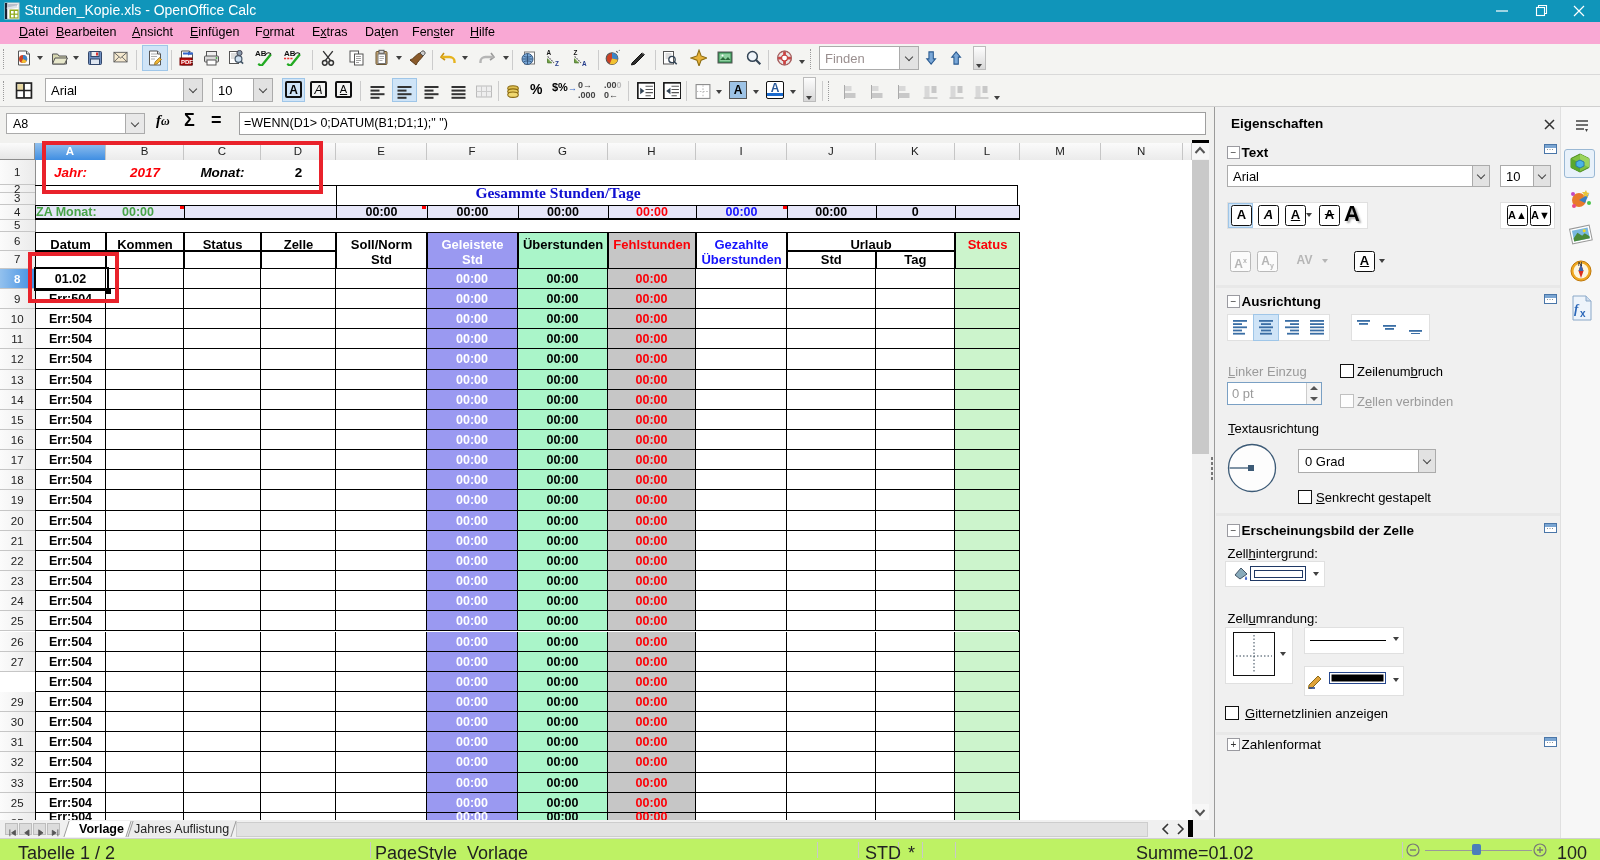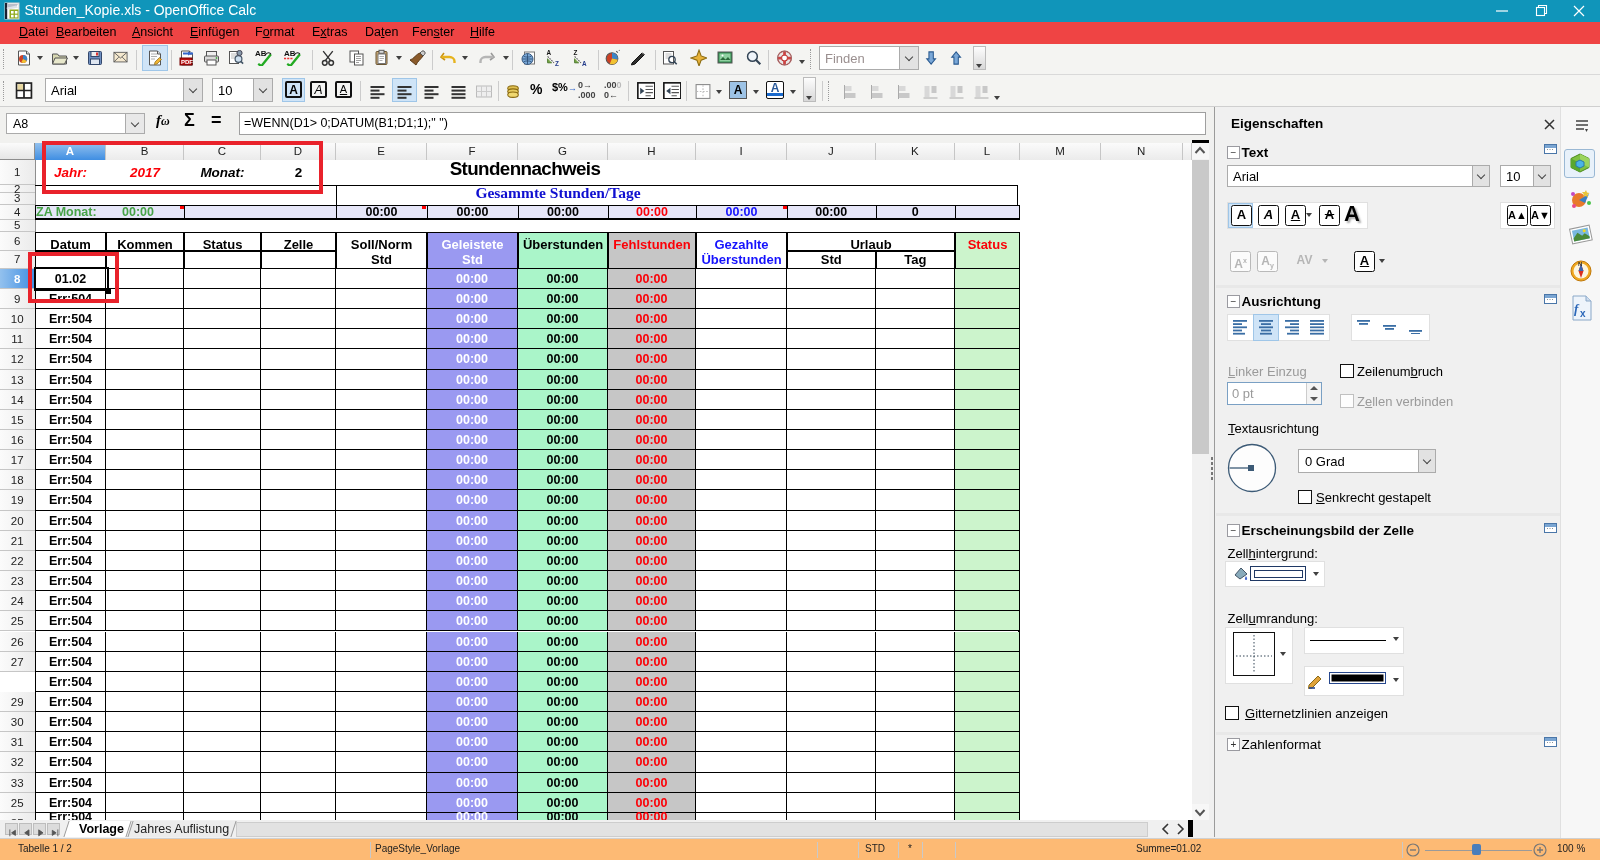--- a/index.html
+++ b/index.html
@@ -41,21 +41,21 @@
         <rect x="10.9" y="12.8" width="2.6" height="2.6" fill="#fff"></rect>
       </svg>
 <span class="abs" style="left:24.5px;top:2px;font-size:14px;">Stunden_Kopie.xls - OpenOffice Calc</span>
 <svg class="abs" style="left:1492px;top:0" width="108" height="22">
         <path d="M4 11h12" stroke="#fff" stroke-width="1.2"></path>
         <rect x="44.5" y="7.5" width="8" height="8" fill="none" stroke="#fff" stroke-width="1.1"></rect>
         <path d="M46.5 7.5v-2h8v8h-2" fill="none" stroke="#fff" stroke-width="1.1"></path>
         <path d="M82 6l10 10M92 6l-10 10" stroke="#fff" stroke-width="1.2"></path>
       </svg>
 </div>
-<div class="abs" style="left:0;top:22px;width:1600px;height:22px;background:#ef4444;font-size:12.5px;color:#000;">
+<div class="abs" style="left:0;top:22px;width:1600px;height:22px;background:#f9a8d4;font-size:12.5px;color:#000;">
 <span class="abs" style="left:19px;top:3px;"><u>D</u>atei</span>
 <span class="abs" style="left:56px;top:3px;"><u>B</u>earbeiten</span>
 <span class="abs" style="left:132px;top:3px;"><u>A</u>nsicht</span>
 <span class="abs" style="left:190px;top:3px;"><u>E</u>infügen</span>
 <span class="abs" style="left:255px;top:3px;">F<u>o</u>rmat</span>
 <span class="abs" style="left:312px;top:3px;">E<u>x</u>tras</span>
 <span class="abs" style="left:365px;top:3px;">Da<u>t</u>en</span>
 <span class="abs" style="left:412px;top:3px;">Fen<u>s</u>ter</span>
 <span class="abs" style="left:470px;top:3px;"><u>H</u>ilfe</span>
 </div>
@@ -419,21 +419,20 @@
 <div class="rowhead abs" style="top:592.25px;height:20.149999999999977px;line-height:20.149999999999977px;text-align:center;">31</div>
 <div class="rowhead abs" style="top:612.4px;height:20.149999999999977px;line-height:20.149999999999977px;text-align:center;">32</div>
 <div class="rowhead abs" style="top:632.55px;height:20.15000000000009px;line-height:20.15000000000009px;text-align:center;">33</div>
 <div class="rowhead abs" style="top:652.7px;height:20.149999999999864px;line-height:20.149999999999864px;text-align:center;">25</div>
 <div class="rowhead abs" style="top:672.8499999999999px;height:20.15000000000009px;line-height:20.15000000000009px;text-align:center;">35</div>
 <div class="abs" style="left:34.5px;top:19.5px;width:1px;height:660px;background:#8e8e8e;"></div>
 <div class="cell abs" style="left:35px;top:19.5px;width:71px;height:25.5px;color:#fb0007;font-size:13.5px;line-height:25.5px;font-style:italic;">Jahr:</div>
 <div class="cell abs" style="left:106px;top:19.5px;width:78px;height:25.5px;color:#fb0007;font-size:13.5px;line-height:25.5px;font-style:italic;">2017</div>
 <div class="cell abs" style="left:184px;top:19.5px;width:77px;height:25.5px;color:#000;font-size:13.5px;line-height:25.5px;font-style:italic;">Monat:</div>
 <div class="cell abs" style="left:261px;top:19.5px;width:75px;height:25.5px;color:#000;font-size:13.5px;line-height:25.5px;">2</div>
-<div class="cell abs" style="left:380px;top:17px;width:290px;height:22px;color:#000;font-size:18.8px;line-height:23px;letter-spacing:-0.6px;">Stundennachweis</div>
 <div class="bline" style="left:35px;top:44.599999999999994px;width:983px;height:1.6px;"></div>
 <div class="abs" style="left:336px;top:44.599999999999994px;width:682px;height:21px;border:1.6px solid #000;border-top:none;"></div>
 <div class="cell abs" style="left:336px;top:42.5px;width:444px;height:19.0px;color:#0f0fd0;font-size:15.5px;line-height:19px;font-family:'Liberation Serif',serif;">Gesammte Stunden/Tage</div>
 <div class="abs" style="left:35px;top:65.4px;width:985px;height:14.900000000000006px;background:#e6e6f8;border:1.2px solid #000;border-bottom:2.2px solid #000;"></div>
 <div class="cell abs" style="left:36px;top:65.4px;width:74px;height:14.900000000000006px;color:#46a246;font-size:12.5px;line-height:14.900000000000006px;text-align:left;font-weight:bold;">ZA Monat:</div>
 <div class="cell abs" style="left:106px;top:65.4px;width:64px;height:14.900000000000006px;color:#46a246;font-size:12.5px;line-height:14.900000000000006px;">00:00</div>
 <div class="abs" style="left:184px;top:65.4px;width:1.4px;height:14.900000000000006px;background:#000;"></div>
 <div class="abs" style="left:336px;top:65.4px;width:1.4px;height:14.900000000000006px;background:#000;"></div>
 <div class="cell abs" style="left:336px;top:65.4px;width:91px;height:14.900000000000006px;color:#000;font-size:12.5px;line-height:14.900000000000006px;">00:00</div>
 <div class="abs" style="left:427px;top:65.4px;width:1.4px;height:14.900000000000006px;background:#000;"></div>
@@ -844,21 +843,21 @@
 <span class="abs" style="left:79px;top:2px;font-weight:bold;font-size:12.5px;">Vorlage</span>
 <div class="abs" style="left:130px;top:1px;width:104px;height:16px;background:#ececec;border-left:1px solid #999;border-right:1px solid #999;transform:skewX(-18deg);"></div>
 <span class="abs" style="left:134px;top:2px;font-size:12.5px;color:#222;">Jahres Auflistung</span>
 <div class="abs" style="left:236px;top:1.5px;width:912px;height:15px;background:#e2e2e2;border:1px solid #cdcdcd;"></div>
 <svg class="abs" style="left:1160px;top:2px" width="40" height="14">
         <path d="M8 2l-5 5 5 5" fill="none" stroke="#333" stroke-width="1.6"></path>
         <path d="M18 2l5 5-5 5" fill="none" stroke="#333" stroke-width="1.6"></path>
       </svg>
 <div class="abs" style="left:1187.5px;top:0;width:5px;height:17px;background:#000;"></div>
 </div>
-<div class="abs" style="left:0;top:838px;width:1600px;height:22px;background:#fdba74;border-top:1px solid #d0d0d0;font-size:10px;color:#222;">
+<div class="abs" style="left:0;top:838px;width:1600px;height:22px;background:#bef264;border-top:1px solid #d0d0d0;font-size:18px;color:#222;">
 <span class="abs" style="left:18px;top:4px;">Tabelle 1 / 2</span>
 <span class="abs" style="left:375px;top:4px;">PageStyle_Vorlage</span>
 <div class="abs" style="left:370px;top:3px;width:1px;height:16px;background:#c9c9c9;"></div>
 <div class="abs" style="left:817px;top:3px;width:1px;height:16px;background:#c9c9c9;"></div>
 <div class="abs" style="left:858px;top:3px;width:1px;height:16px;background:#c9c9c9;"></div>
 <div class="abs" style="left:898px;top:3px;width:1px;height:16px;background:#c9c9c9;"></div>
 <div class="abs" style="left:922px;top:3px;width:1px;height:16px;background:#c9c9c9;"></div>
 <div class="abs" style="left:955px;top:3px;width:1px;height:16px;background:#c9c9c9;"></div>
 <div class="abs" style="left:1402px;top:3px;width:1px;height:16px;background:#c9c9c9;"></div>
 <span class="abs" style="left:865px;top:4px;">STD</span>

